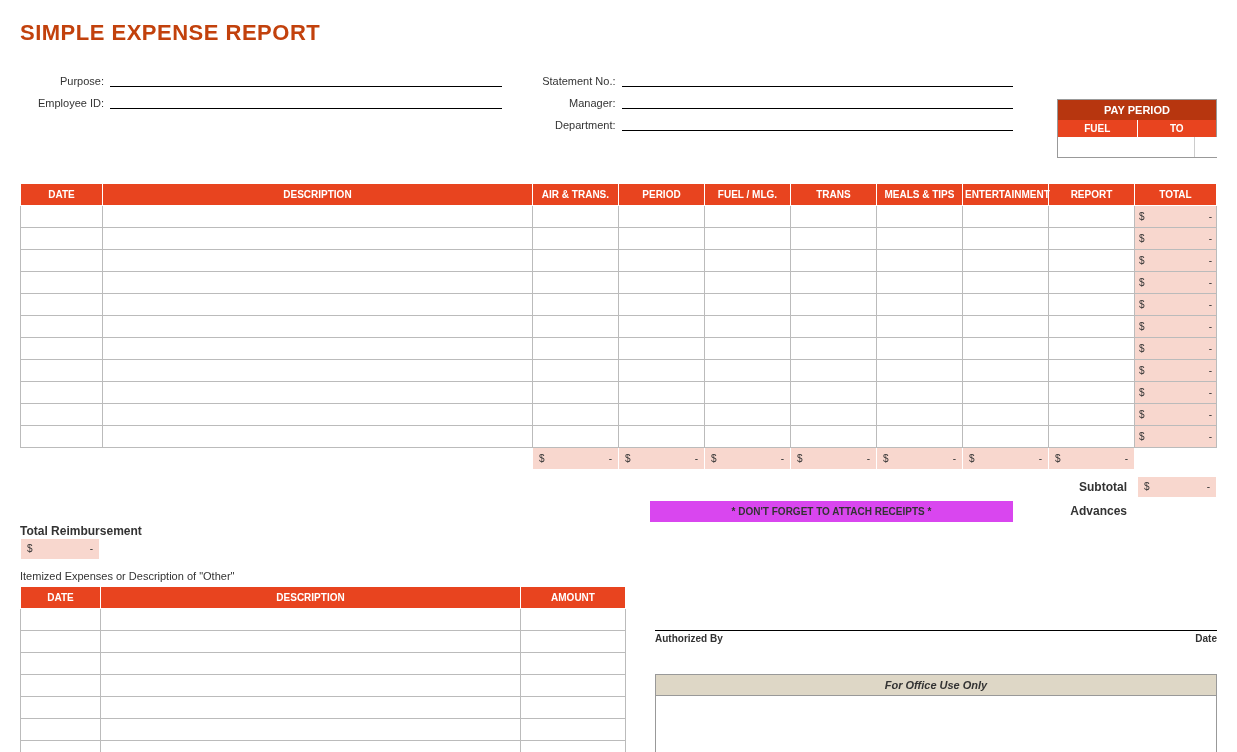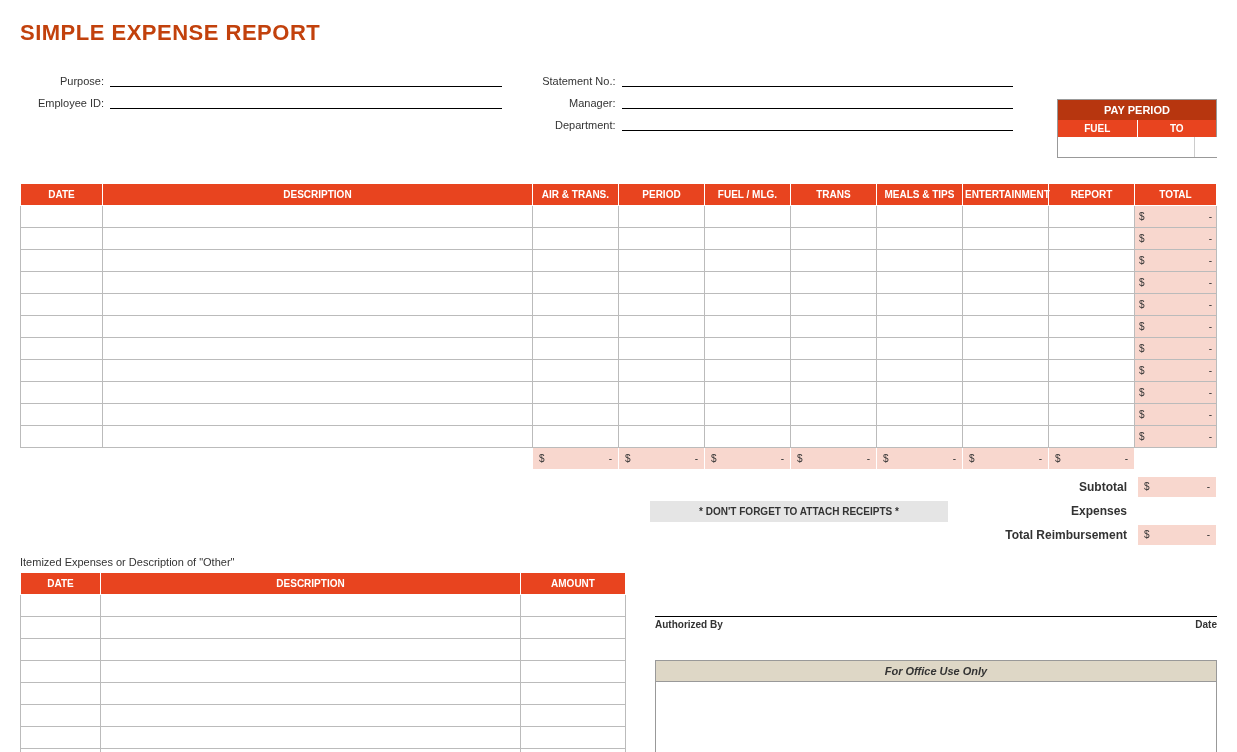--- a/index.html
+++ b/index.html
@@ -144,27 +144,27 @@
     border: 1px solid #fff;
     padding: 0 6px;
     line-height: 20px;
     font-size: 10px;
   }
   .summary-val.blank-bg { background: transparent; }
   .summary-val .cur { float: left; }
   .summary-val .val { float: right; }
 
   .reminder {
-    background: #e5e5e5;
+    background: #d946ef;
     color: #333;
     font-weight: bold;
     text-align: center;
     padding: 5px 15px;
     font-size: 10px;
-    width: 298px;
+    width: 363px;
   }
 
   .lower-section {
     display: flex;
     gap: 30px;
     margin-top: 10px;
     align-items: flex-start;
   }
   .itemized-block { width: 605px; }
   .itemized-title { font-size: 11px; margin-bottom: 4px; }
@@ -500,24 +500,24 @@
   <div class="reminder" style="visibility:hidden;">* DON'T FORGET TO ATTACH RECEIPTS *</div>
   <div class="summary-label">Subtotal</div>
   <div class="summary-val">
       <span class="cur">$</span>
       <span class="val">-</span>
     </div>
 </div>
 <div style="display:flex;align-items:center;margin-top:2px;">
   <div style="width:630px;"></div>
   <div class="reminder">* DON'T FORGET TO ATTACH RECEIPTS *</div>
-  <div class="summary-label">Expenses</div>
+  <div class="summary-label">Advances</div>
   <div class="summary-val blank-bg"></div>
 </div>
-<div style="display:flex;align-items:center;margin-top:2px;">
+<div style="display:flex;align-items:flex-start;margin-top:2px;flex-direction:column;">
   <div style="width:950px;"></div>
   <div class="summary-label">Total Reimbursement</div>
   <div class="summary-val">
       <span class="cur">$</span>
       <span class="val">-</span>
     </div>
 </div>
 
 <div class="lower-section">
   <div class="itemized-block">

